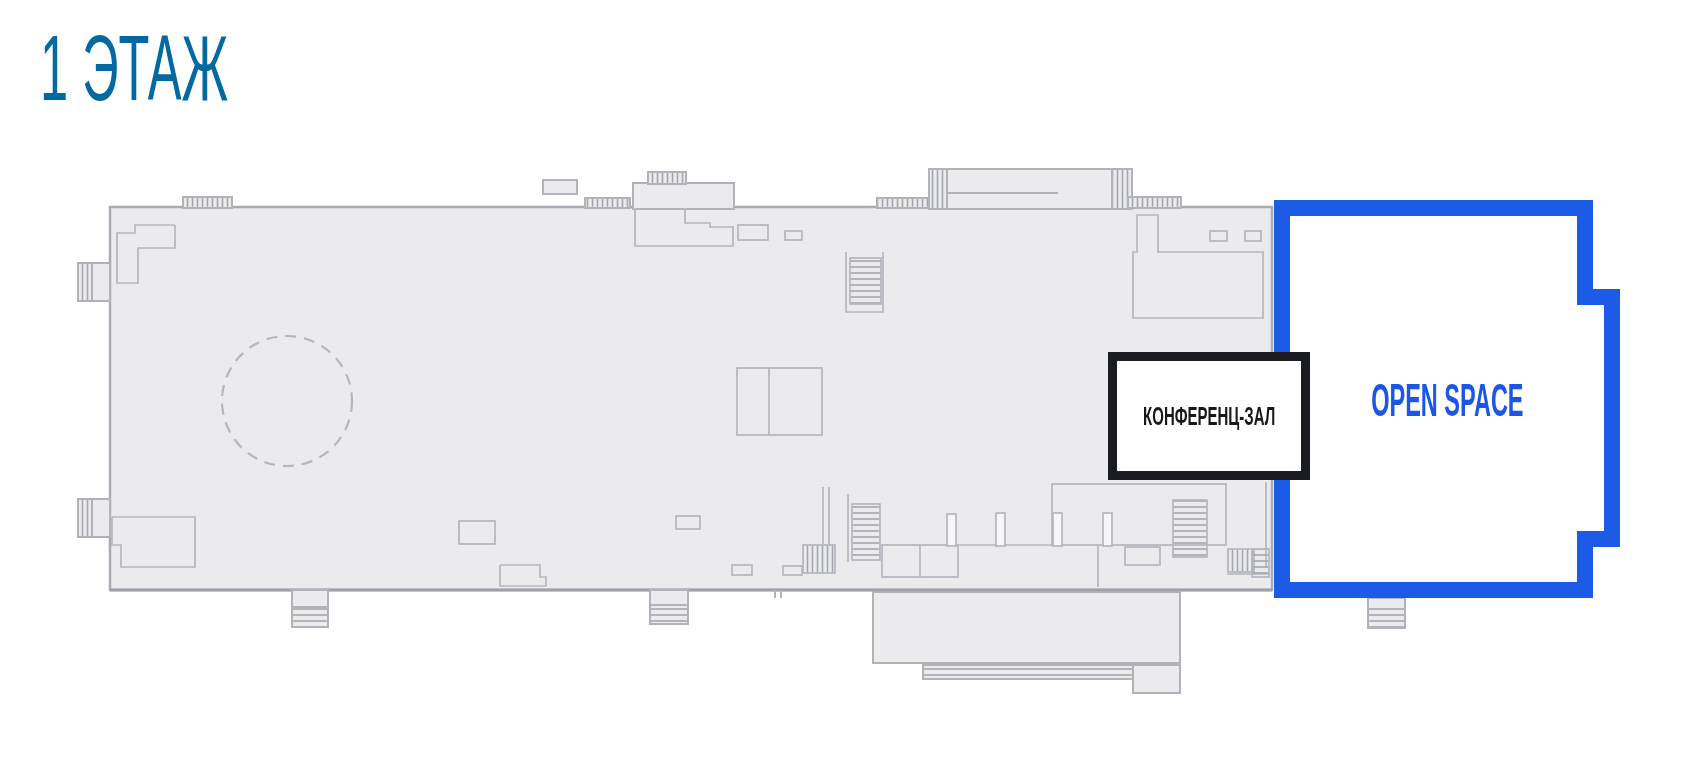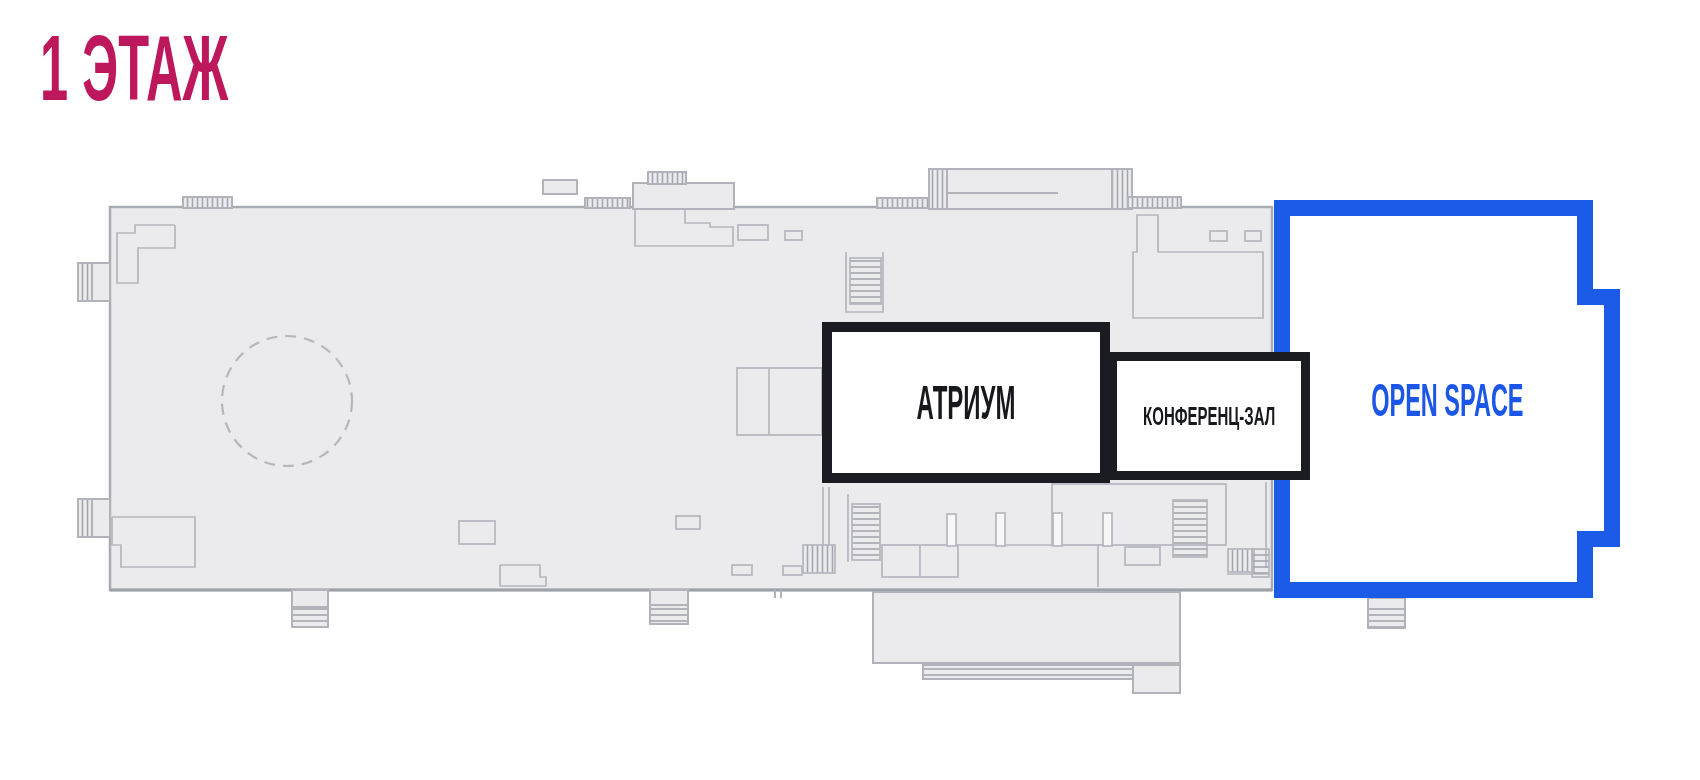--- a/index.html
+++ b/index.html
@@ -3,21 +3,21 @@
 <meta charset="utf-8">
 <style>
   html,body{margin:0;padding:0;background:#ffffff;}
   .stage{
     position:relative;width:1700px;height:780px;background:#ffffff;overflow:hidden;
     font-family:"Liberation Sans", sans-serif;
   }
   .plan-svg{position:absolute;left:0;top:0;}
   .floor-title{
     position:absolute;left:40px;top:22px;height:96px;
-    font-weight:bold;font-size:92px;line-height:1;color:#be185d;white-space:nowrap;
+    font-weight:normal;font-size:92px;line-height:1;color:#0369a1;white-space:nowrap;
   }
   .floor-title .cond{display:inline-block;transform:scaleX(0.55);transform-origin:left center;}
   .room-box{
     position:absolute;box-sizing:border-box;background:#ffffff;
     display:flex;align-items:center;justify-content:center;
   }
   .room-box.atrium{left:822px;top:322px;width:288px;height:161px;border:10px solid #1b1c22;}
   .room-box.conference{left:1108px;top:352px;width:202px;height:128px;border:9px solid #1b1c22;}
   .room-hotspot{
     position:absolute;left:1274px;top:200px;width:346px;height:398px;
@@ -134,23 +134,20 @@
     </g>
 
     <path fill="#1c5ae8" fill-rule="evenodd" d="M1274,200 H1593 V289 H1620 V547 H1593 V598 H1274 Z
              M1290,216 V582 H1577 V531 H1604 V305 H1577 V216 Z"></path>
   </svg>
 
   <div class="floor-title">
     <span class="cond">1 ЭТАЖ</span>
   </div>
 
-  <div class="room-box atrium">
-    <span class="room-label atrium-l">АТРИУМ</span>
-  </div>
 
   <div class="room-box conference">
     <span class="room-label conference-l">КОНФЕРЕНЦ-ЗАЛ</span>
   </div>
 
   <div class="room-hotspot">
     <span class="room-label openspace-l">OPEN SPACE</span>
   </div>
 
 </div>

